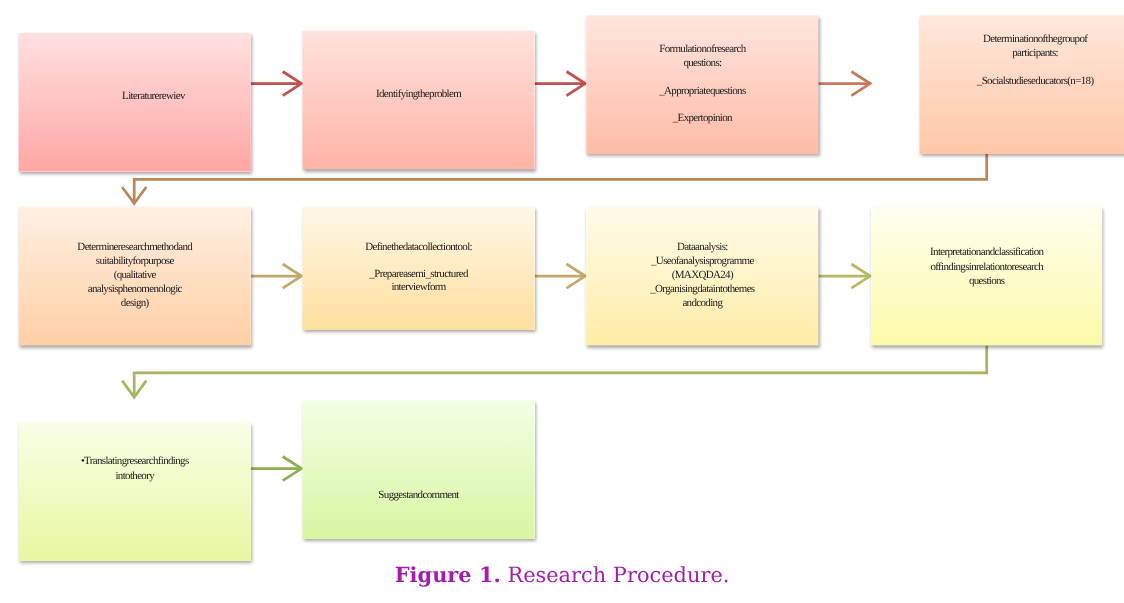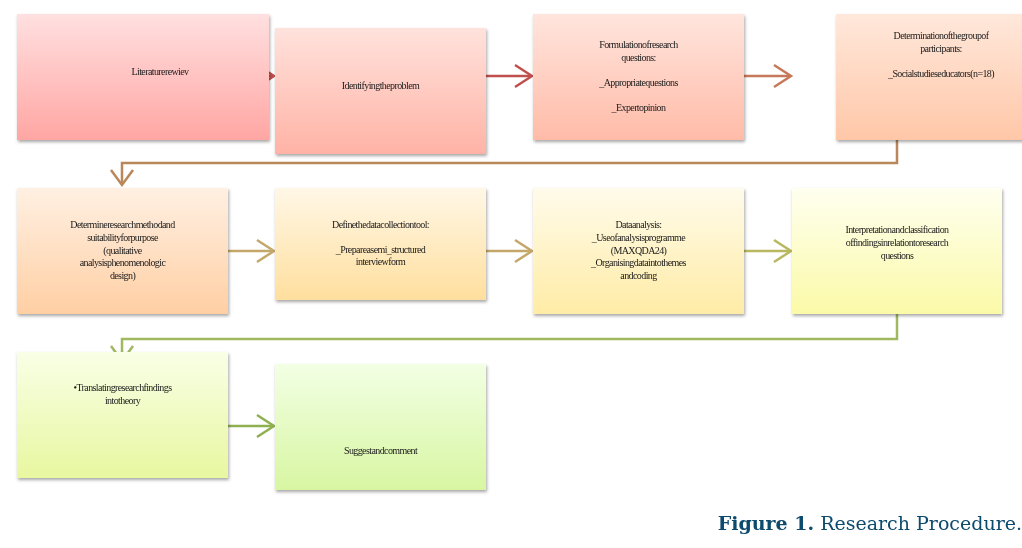--- a/index.html
+++ b/index.html
@@ -8,39 +8,39 @@
     .box {
       position: absolute; box-sizing: border-box;
       display: flex; flex-direction: column; align-items: center; justify-content: center;
       text-align: center; color: #1a1a1a; font-size: 10px; line-height: 1.28;
       letter-spacing: -0.6px; word-spacing: -2px;
       box-shadow: 1px 2px 3px rgba(0,0,0,0.35);
       padding: 0 6px;
     }
     .box .line { display: block; }
     .box .gap { height: 12px; }
-    .b1 { left: 17px; top: 14px; width: 252px; height: 126px; background: linear-gradient(#ffe0e0, #ffa6a3); padding-left: 40px; }
+    .b1 { left: 17px; top: 30px; width: 211px; height: 126px; background: linear-gradient(#ffe0e0, #ffa6a3); padding-left: 40px; }
     .b2 { left: 275px; top: 28px; width: 211px; height: 126px; background: linear-gradient(#ffe2dc, #ffb3a6); }
     .b3 { left: 533px; top: 14px; width: 211px; height: 126px; background: linear-gradient(#ffe5dd, #ffbba8); }
     .b4 { left: 792px; top: 14px; width: 210px; height: 126px; background: linear-gradient(#ffe8db, #ffc7a8); }
     .b5 { left: 17px; top: 188px; width: 211px; height: 126px; background: linear-gradient(#fff0e2, #ffcfa4); }
     .b6 { left: 275px; top: 188px; width: 211px; height: 112px; background: linear-gradient(#fff7e6, #ffdf9e); }
     .b7 { left: 533px; top: 188px; width: 211px; height: 126px; background: linear-gradient(#fffbeb, #ffeca6); }
     .b8 { left: 792px; top: 188px; width: 210px; height: 126px; background: linear-gradient(#fffff0, #fbfaa8); }
-    .b9 { left: 17px; top: 352px; width: 211px; height: 126px; background: linear-gradient(#f8ffe6, #e8f7a0); }
+    .b9 { left: 17px; top: 384px; width: 211px; height: 126px; background: linear-gradient(#f8ffe6, #e8f7a0); }
     .b10 { left: 275px; top: 364px; width: 211px; height: 126px; background: linear-gradient(#f2ffe4, #d8f6a2); }
     .b1, .b2 { padding-bottom: 10px; }
     .b4 { justify-content: flex-start; padding-top: 16px; margin-left: 44px; }
     .b8 { justify-content: flex-start; padding-top: 36px; }
     .b9 { justify-content: flex-start; padding-top: 30px; }
     .b10 { justify-content: center; padding-top: 48px; }
     svg.connectors { position: absolute; left: 0; top: 0; }
     .caption {
-      position: absolute; left: 0; width: 1022px; top: 512px; text-align: right;
-      font-family: "DejaVu Serif", serif; font-size: 19px; color: #0c4a6e;
+      position: absolute; left: 0; width: 1022px; top: 512px; text-align: center;
+      font-family: "DejaVu Serif", serif; font-size: 19px; color: #a21caf;
     }
     .caption b { font-weight: bold; }
   </style>
 </head>
 <body>
 
 <div class="diagram">
   <svg class="connectors" width="1022" height="500">
     <g fill="none" stroke-width="2.5">
 

